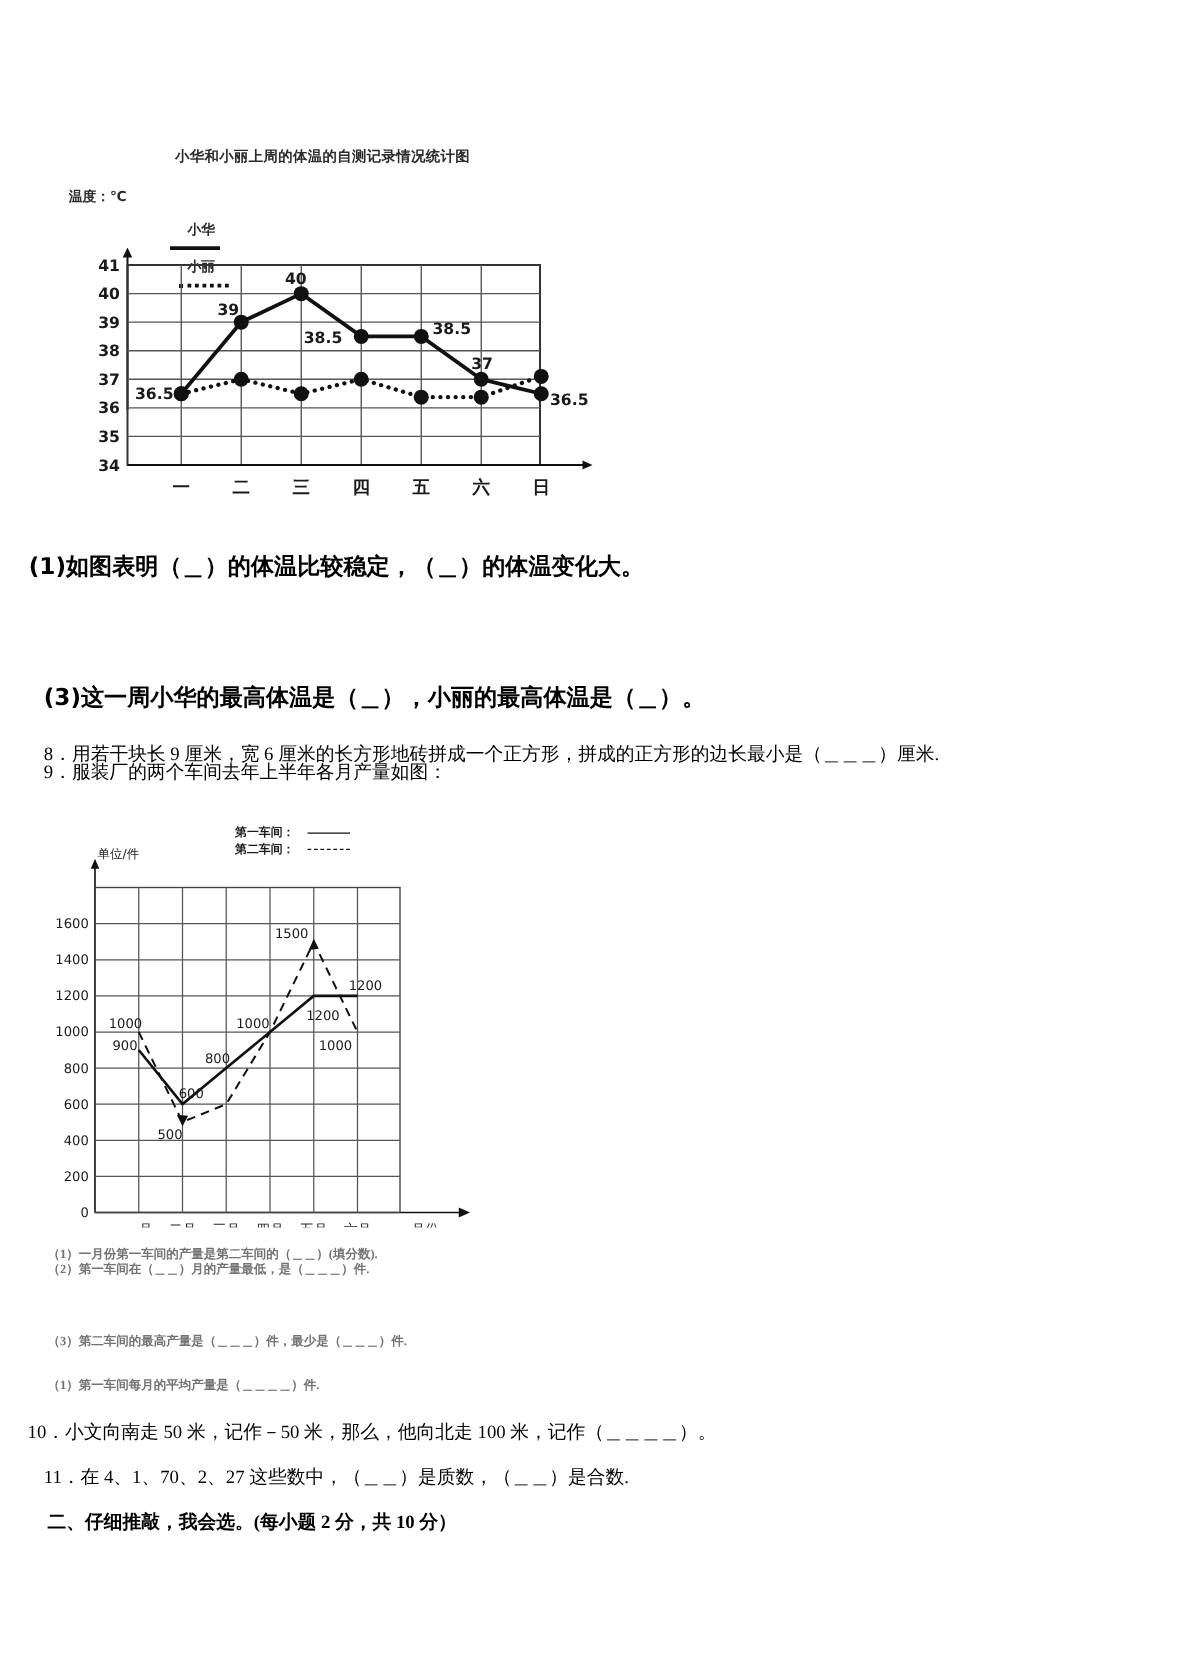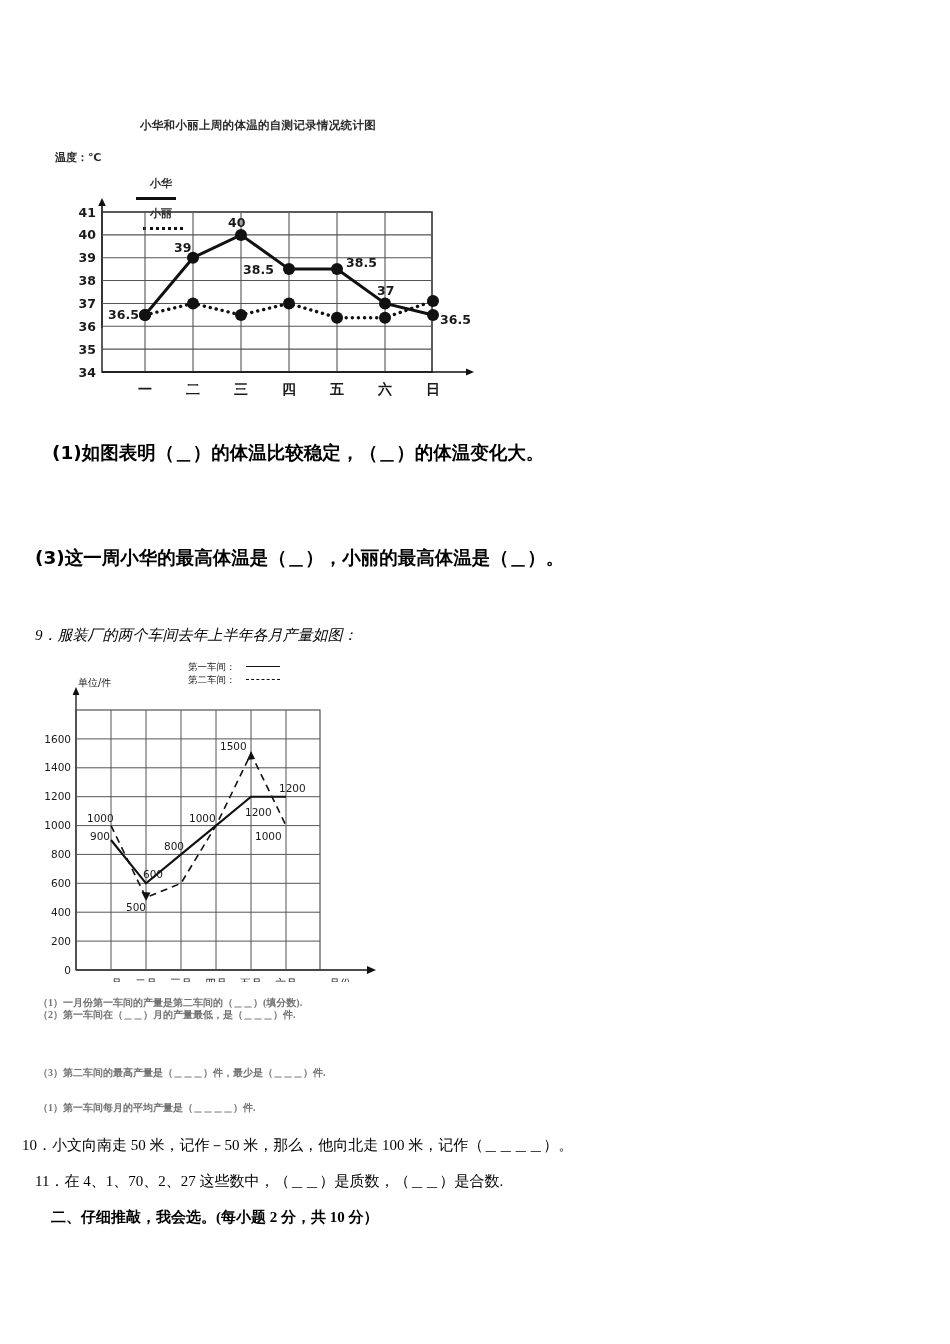--- a/index.html
+++ b/index.html
@@ -121,21 +121,21 @@
   .c2-legend {
     position: absolute;
     left: 148px;
     top: 0px;
     font-family: "DejaVu Sans", "Liberation Sans", sans-serif;
     font-size: 9.5px;
     color: #1a1a1a;
     line-height: 13px;
     white-space: nowrap;
   }
-  .c2-legend .row { display: flex; align-items: center; }
+  .c2-legend .row { display: flex; align-items: center; font-weight: bold; }
   .c2-legend .l1 {
     display: inline-block; width: 34px; height: 0;
     border-top: 1.5px solid #111; margin-left: 10px;
   }
   .c2-legend .l2 {
     display: inline-block; width: 34px; height: 0;
     border-top: 1.5px dashed #111; margin-left: 10px;
   }
   .c2-unit {
     position: absolute;
@@ -243,24 +243,25 @@
         <text x="134" y="54">39</text>
         <text x="188" y="29">40</text>
         <text x="203" y="76">38.5</text>
         <text x="306" y="69">38.5</text>
         <text x="337" y="97">37</text>
         <text x="400" y="126">36.5</text>
       </g>
     </svg>
   </div>
 
-  <div class="q-big" style="left:52px; top:440px;">(1)如图表明（＿）的体温比较稳定，（＿）的体温变化大。</div>
+  <div class="q-big" style="left:23px; top:440px;">(1)如图表明（＿）的体温比较稳定，（＿）的体温变化大。</div>
   <div class="q-big" style="left:35px; top:545px;">(3)这一周小华的最高体温是（＿），小丽的最高体温是（＿）。</div>
 
-  <div class="q-line" style="left:35px; top:626px;font-style:italic;">9．服装厂的两个车间去年上半年各月产量如图：</div>
+  <div class="q-line" style="left:35px; top:594px;">8．用若干块长 9 厘米，宽 6 厘米的长方形地砖拼成一个正方形，拼成的正方形的边长最小是（＿＿＿）厘米.</div>
+  <div class="q-line" style="left:35px; top:608px;">9．服装厂的两个车间去年上半年各月产量如图：</div>
 
   <div class="chart2-wrap">
     <div class="c2-legend">
       <div class="row">
         <span>第一车间：</span>
         <span class="l1"></span>
       </div>
       <div class="row">
         <span>第二车间：</span>
         <span class="l2"></span>
@@ -342,15 +343,15 @@
     </svg>
   </div>
 
   <div class="q-sub" style="left:38px; top:996px;">（1）一月份第一车间的产量是第二车间的（＿＿）(填分数).</div>
   <div class="q-sub" style="left:38px; top:1008px;">（2）第一车间在（＿＿）月的产量最低，是（＿＿＿）件.</div>
   <div class="q-sub" style="left:38px; top:1066px;text-align:right;">（3）第二车间的最高产量是（＿＿＿）件，最少是（＿＿＿）件.</div>
   <div class="q-sub" style="left:38px; top:1101px;">（1）第一车间每月的平均产量是（＿＿＿＿）件.</div>
 
   <div class="q-line" style="left:22px; top:1136px;text-align:center;">10．小文向南走 50 米，记作－50 米，那么，他向北走 100 米，记作（＿＿＿＿）。</div>
   <div class="q-line" style="left:35px; top:1172px;">11．在 4、1、70、2、27 这些数中，（＿＿）是质数，（＿＿）是合数.</div>
-  <div class="q-line bold-cjk" style="left:51px; top:1208px;">二、仔细推敲，我会选。(每小题 2 分，共 10 分）</div>
+  <div class="q-line bold-cjk" style="left:38px; top:1208px;">二、仔细推敲，我会选。(每小题 2 分，共 10 分）</div>
 
 </div>
 
 </body></html>

